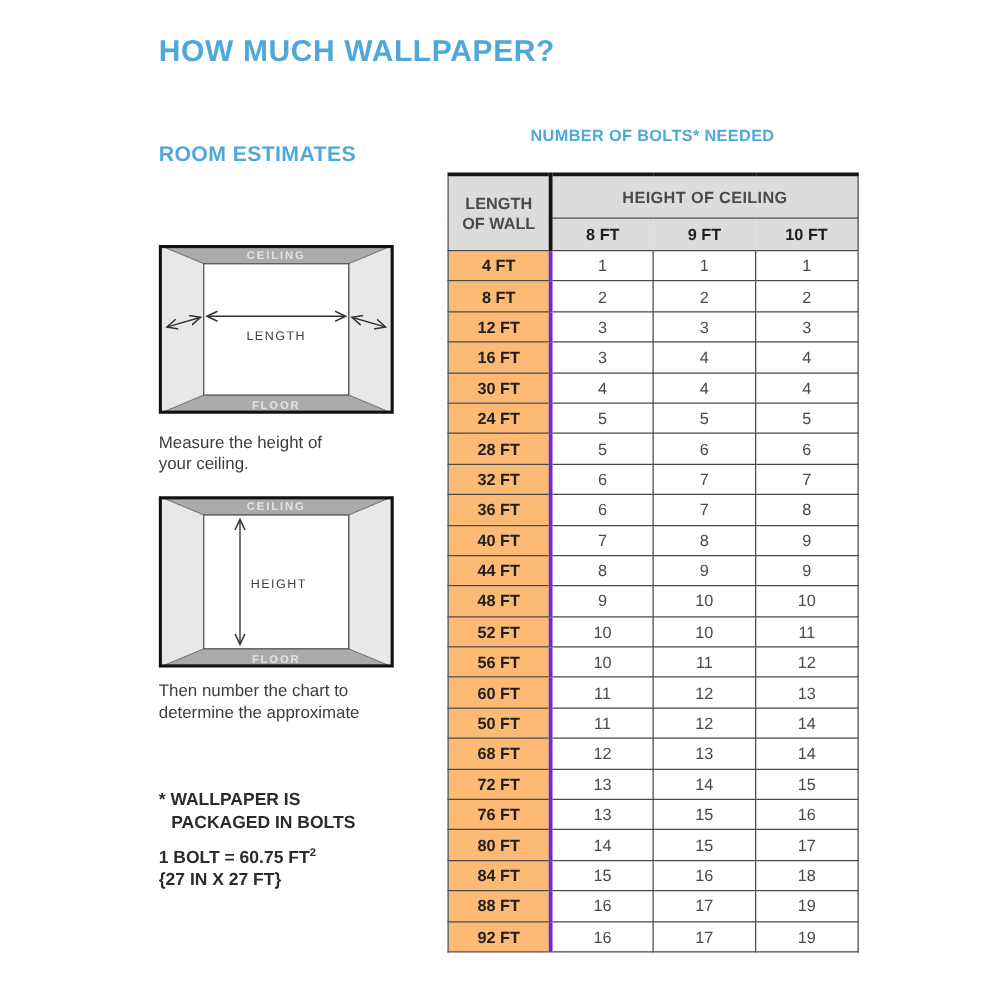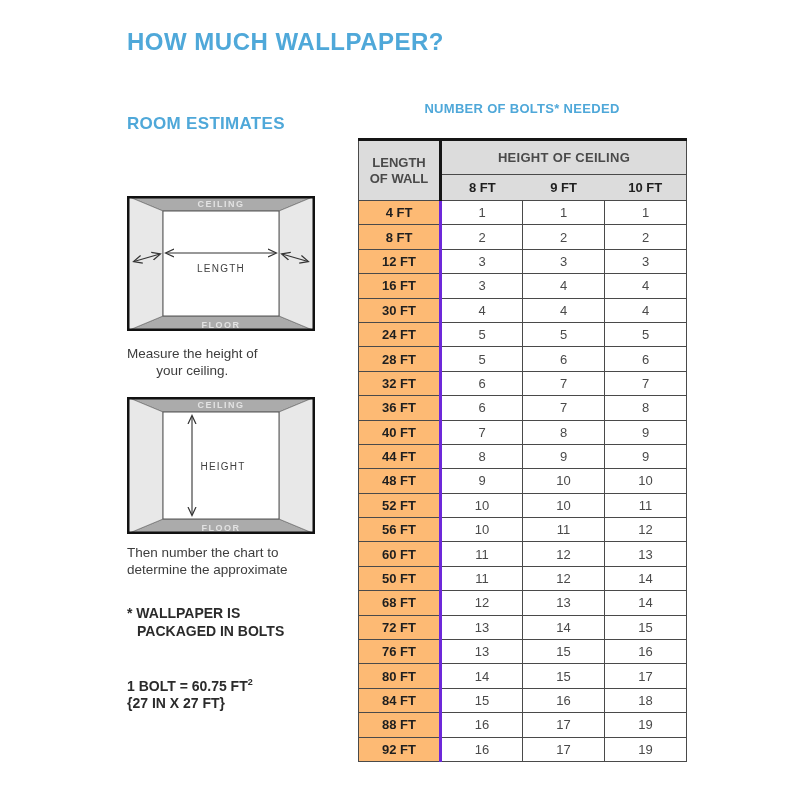--- a/index.html
+++ b/index.html
@@ -13,27 +13,27 @@
   }
   .section-heading {
     position:absolute; left:127px; top:114px; margin:0;
     font-size:17px; font-weight:bold; color:#4FA8D9; letter-spacing:0.3px;
   }
   .body-text {
     position:absolute; left:127px; margin:0;
     font-size:13.5px; line-height:17px; color:#3D3D3D;
   }
   #step1 { top:141px; }
-  #step2 { top:345px;text-align:center; }
+  #step2 { top:345px; }
   #step3 { top:544px; }
   .note {
     position:absolute; left:127px; margin:0;
     font-size:14px; line-height:17.5px; font-weight:bold; color:#2B2B2B;
   }
-  #footnote { top:605px; padding-left:10px; text-indent:-10px; }
+  #footnote { top:631px; padding-left:10px; text-indent:-10px; }
   #boltinfo { top:674px; }
   #boltinfo sup { font-size:9px; }
   .diagram { position:absolute; left:127px; }
   #diagram1 { top:196px; }
   #diagram2 { top:397px; }
   .diagram text {
     font-family:"Liberation Sans", sans-serif;
   }
   .wall-label { font-size:9px; font-weight:bold; fill:#E2E2E2; letter-spacing:1.5px; }
   .measure-label { font-size:10px; fill:#3F3F3F; letter-spacing:1.2px; }

